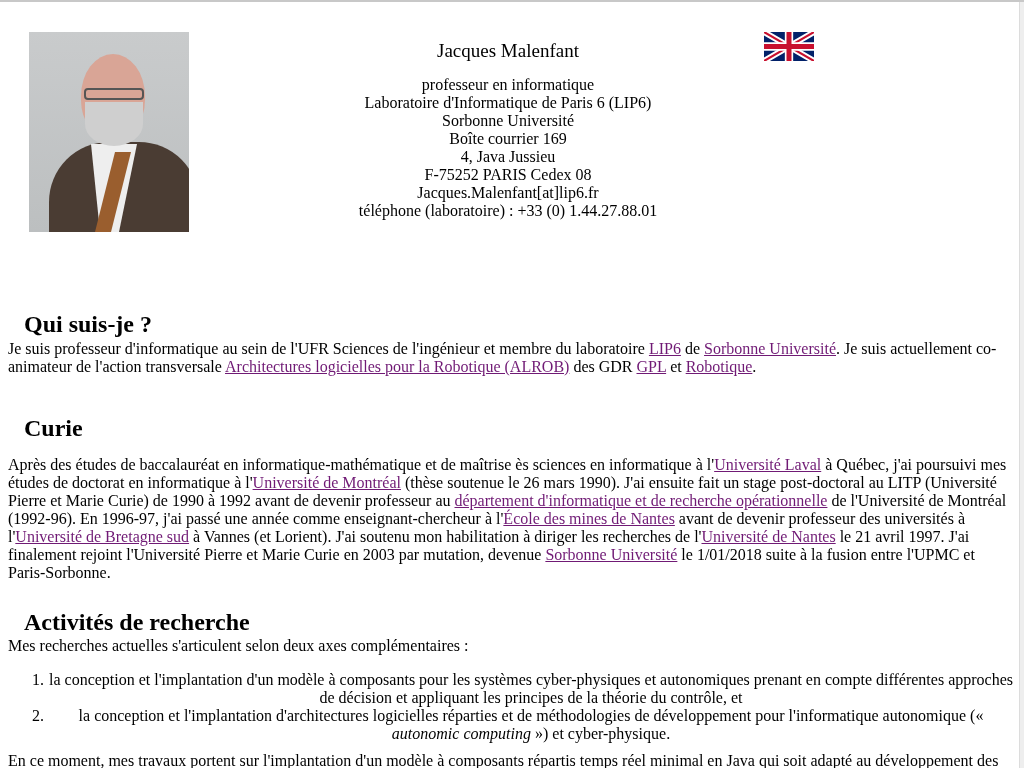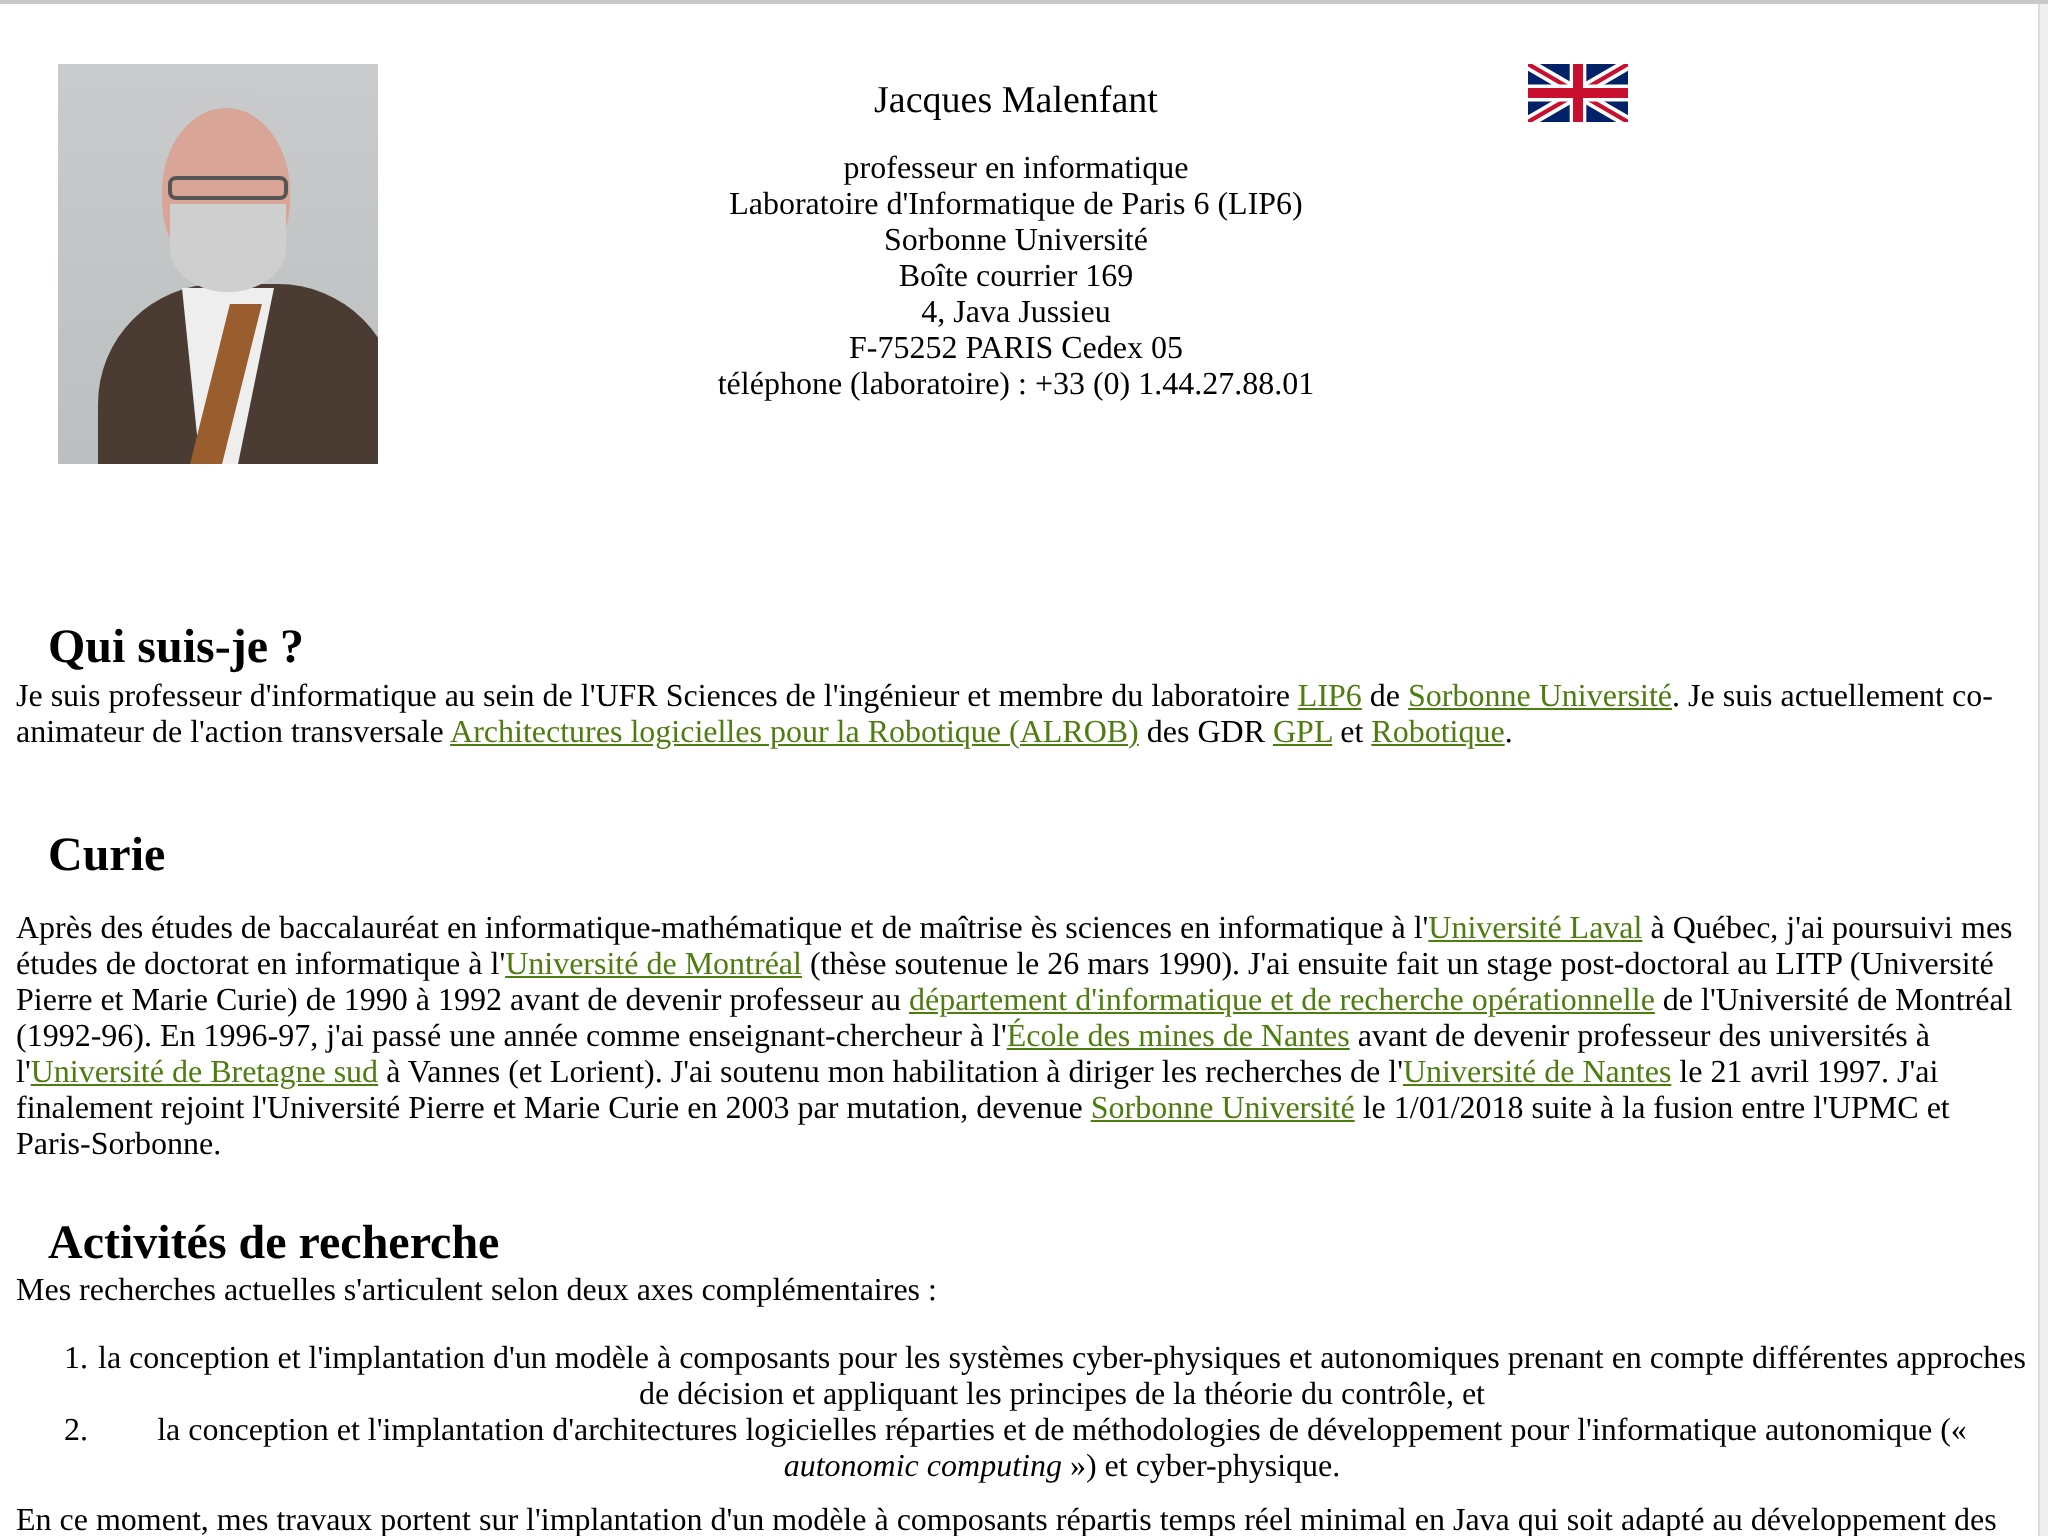--- a/index.html
+++ b/index.html
@@ -7,21 +7,21 @@
     width: 1024px; height: 768px; overflow: hidden;
     background: #ffffff;
     font-family: "Liberation Serif", "DejaVu Serif", serif;
     font-size: 16px; line-height: 18px; color: #000;
     position: relative;
     border-top: 2px solid #c8c8c8;
     box-sizing: border-box;
   }
   .rightbar { position: absolute; top: 0; right: 0; width: 4px; height: 768px; background: #eeeeee; border-left: 1px solid #dcdcdc; }
   .content { position: absolute; left: 8px; top: 0; width: 1008px; }
-  a { color: #4d7c0f; text-decoration: underline; }
+  a { color: #701a75; text-decoration: underline; }
 
   .header { position: relative; height: 272px; }
   .photo {
     position: absolute; left: 21px; top: 30px; width: 160px; height: 200px;
     background: linear-gradient(180deg, #c9cbcc 0%, #bcbfc0 100%);
     overflow: hidden;
   }
   .photo .jacket { position: absolute; left: 20px; top: 110px; width: 150px; height: 100px; background: #4a3c33; border-radius: 60px 60px 0 0; }
   .photo .shirt { position: absolute; left: 62px; top: 112px; width: 46px; height: 90px; background: #eeeeee; clip-path: polygon(0 0, 100% 0, 60% 100%, 20% 100%); }
   .photo .tie { position: absolute; left: 76px; top: 120px; width: 16px; height: 80px; background: #9a5e2e; transform: skewX(-14deg); }
@@ -63,21 +63,22 @@
       <div class="glasses"></div>
     </div>
 
     <div class="contact">
       <div class="name">Jacques Malenfant</div>
       <span class="line">professeur en informatique</span>
       <span class="line">Laboratoire d'Informatique de Paris 6 (LIP6)</span>
       <span class="line">Sorbonne Université</span>
       <span class="line">Boîte courrier 169</span>
       <span class="line">4, Java Jussieu</span>
-      <span class="line">F-75252 PARIS Cedex 05</span>
+      <span class="line">F-75252 PARIS Cedex 08</span>
+      <span class="line">Jacques.Malenfant[at]lip6.fr</span>
       <span class="line">téléphone (laboratoire) : +33 (0) 1.44.27.88.01</span>
     </div>
 
     <a class="flag" href="#">
       <svg width="50" height="29" viewBox="0 0 60 34" preserveAspectRatio="none">
         <rect width="60" height="34" fill="#012169"></rect>
         <path d="M0,0 L60,34 M60,0 L0,34" stroke="#ffffff" stroke-width="7"></path>
         <path d="M0,0 L60,34 M60,0 L0,34" stroke="#C8102E" stroke-width="2.5"></path>
         <path d="M30,0 V34 M0,17 H60" stroke="#ffffff" stroke-width="10"></path>
         <path d="M30,0 V34 M0,17 H60" stroke="#C8102E" stroke-width="6"></path>

